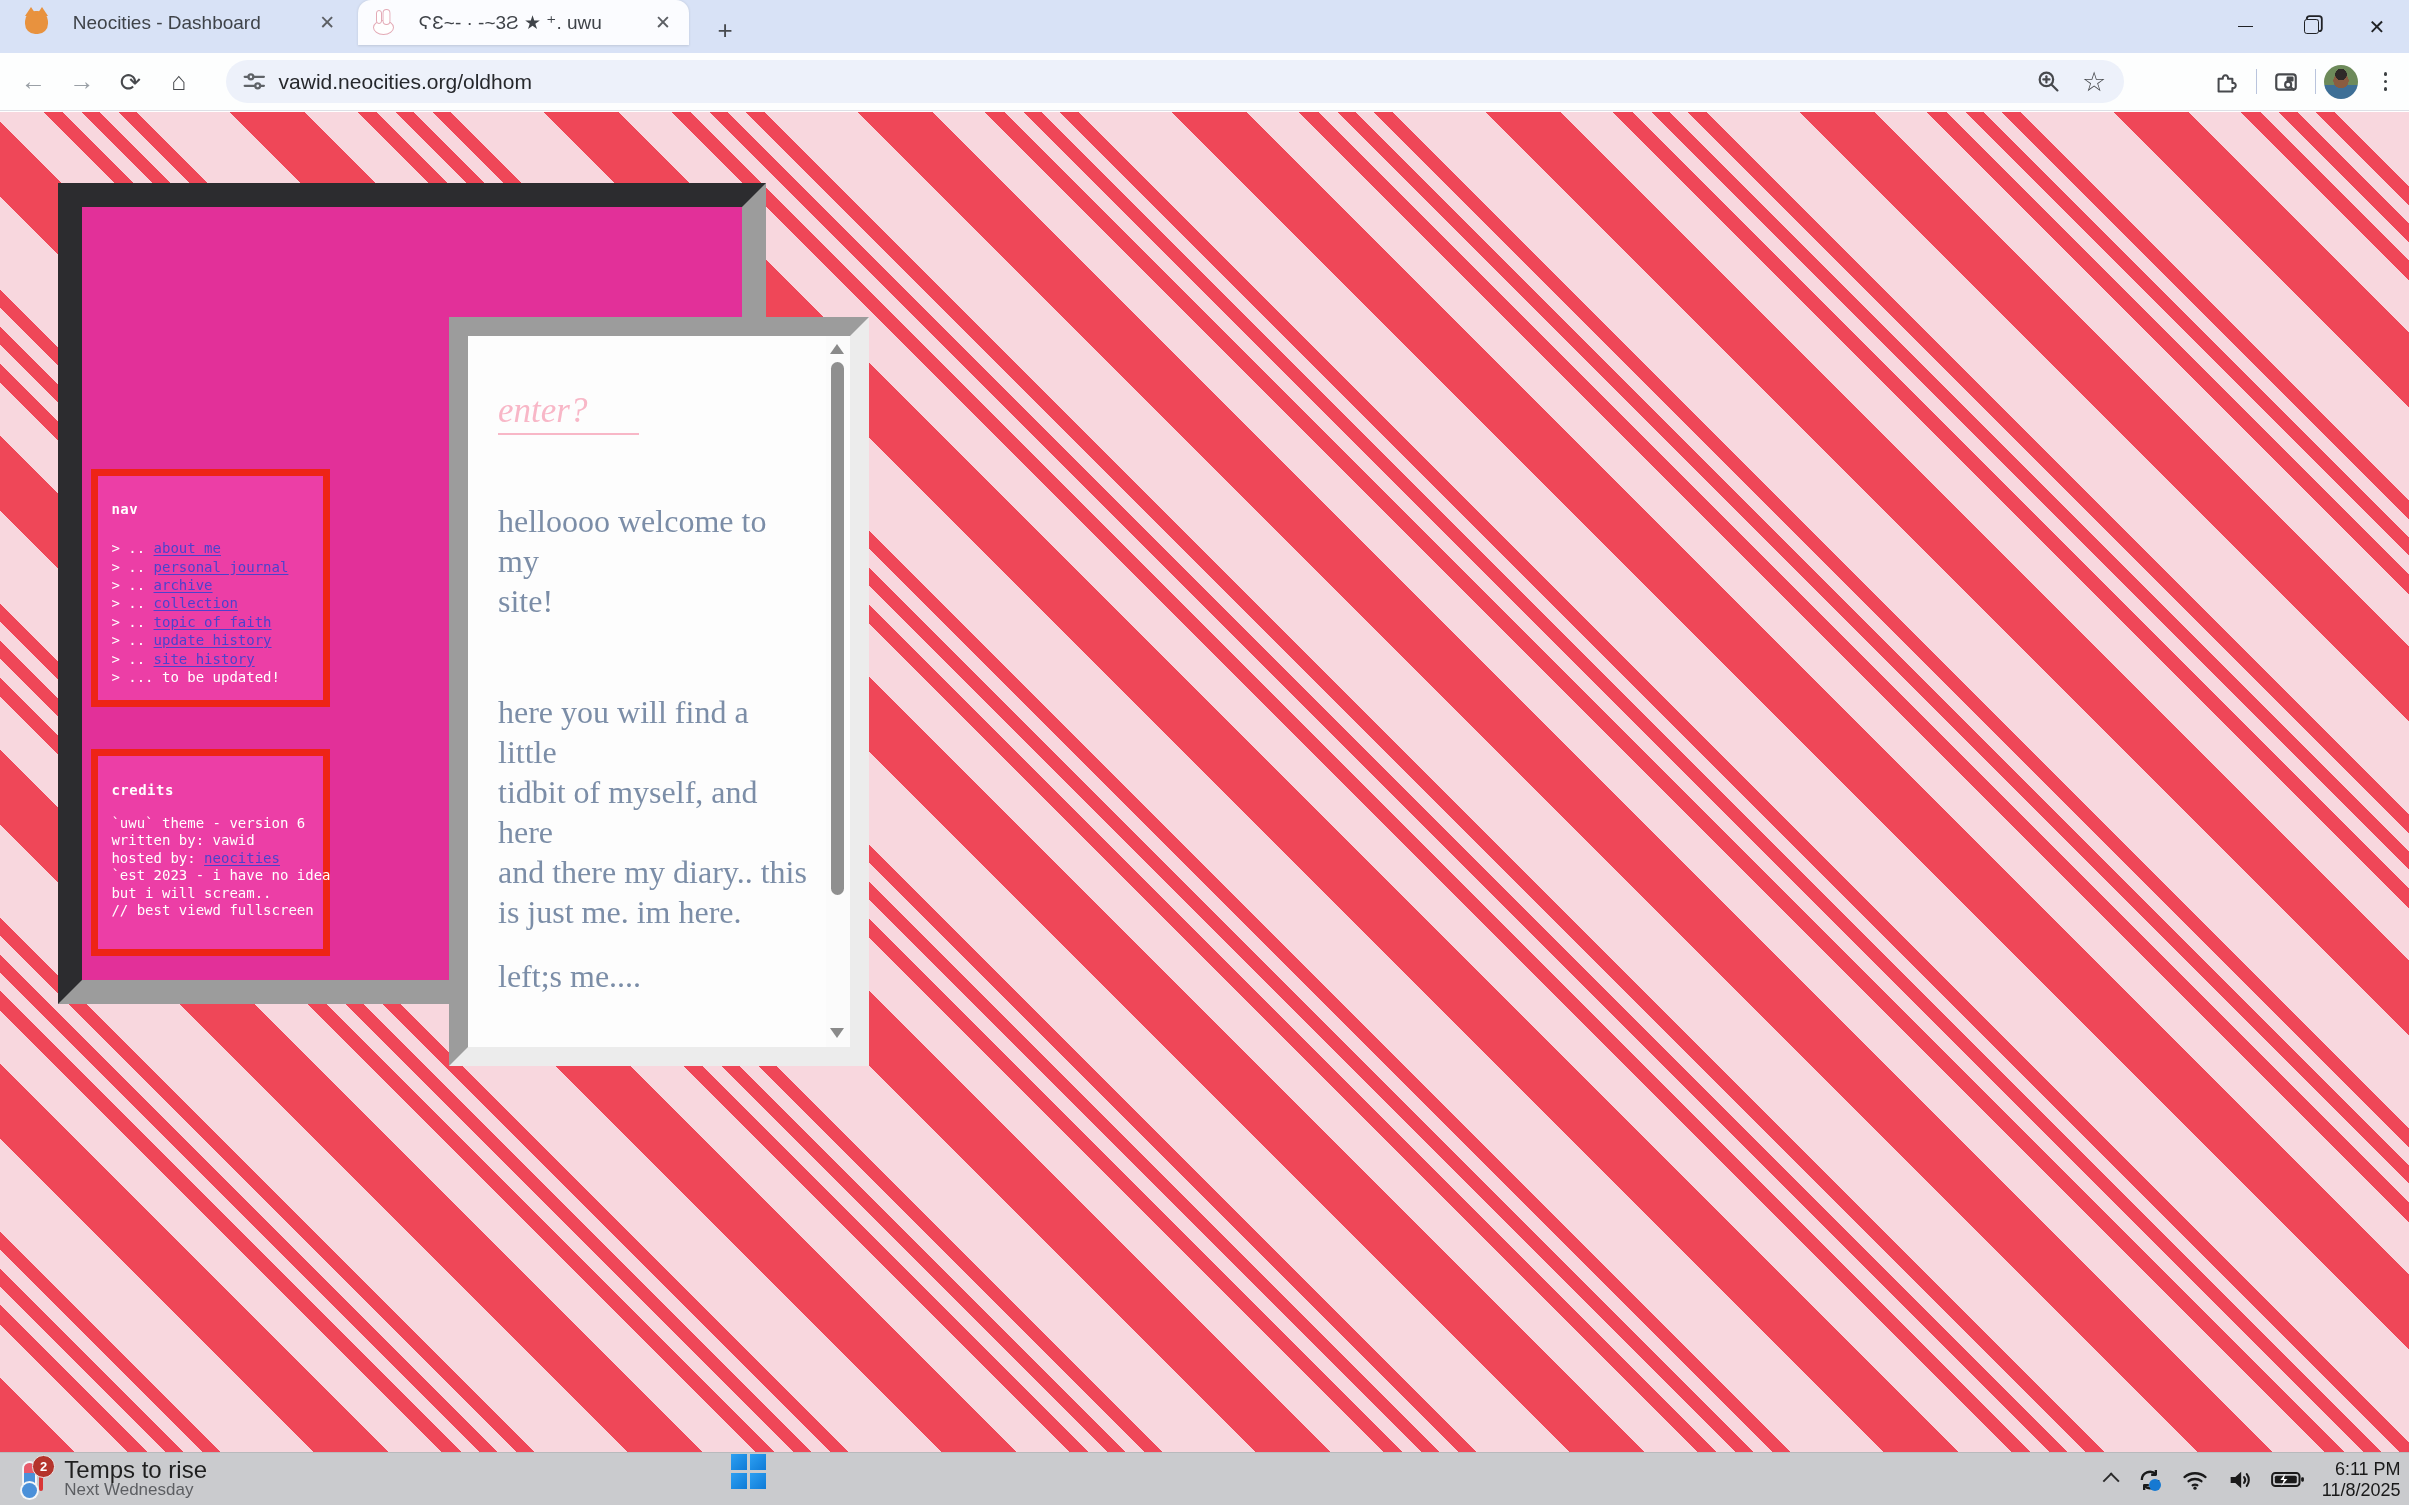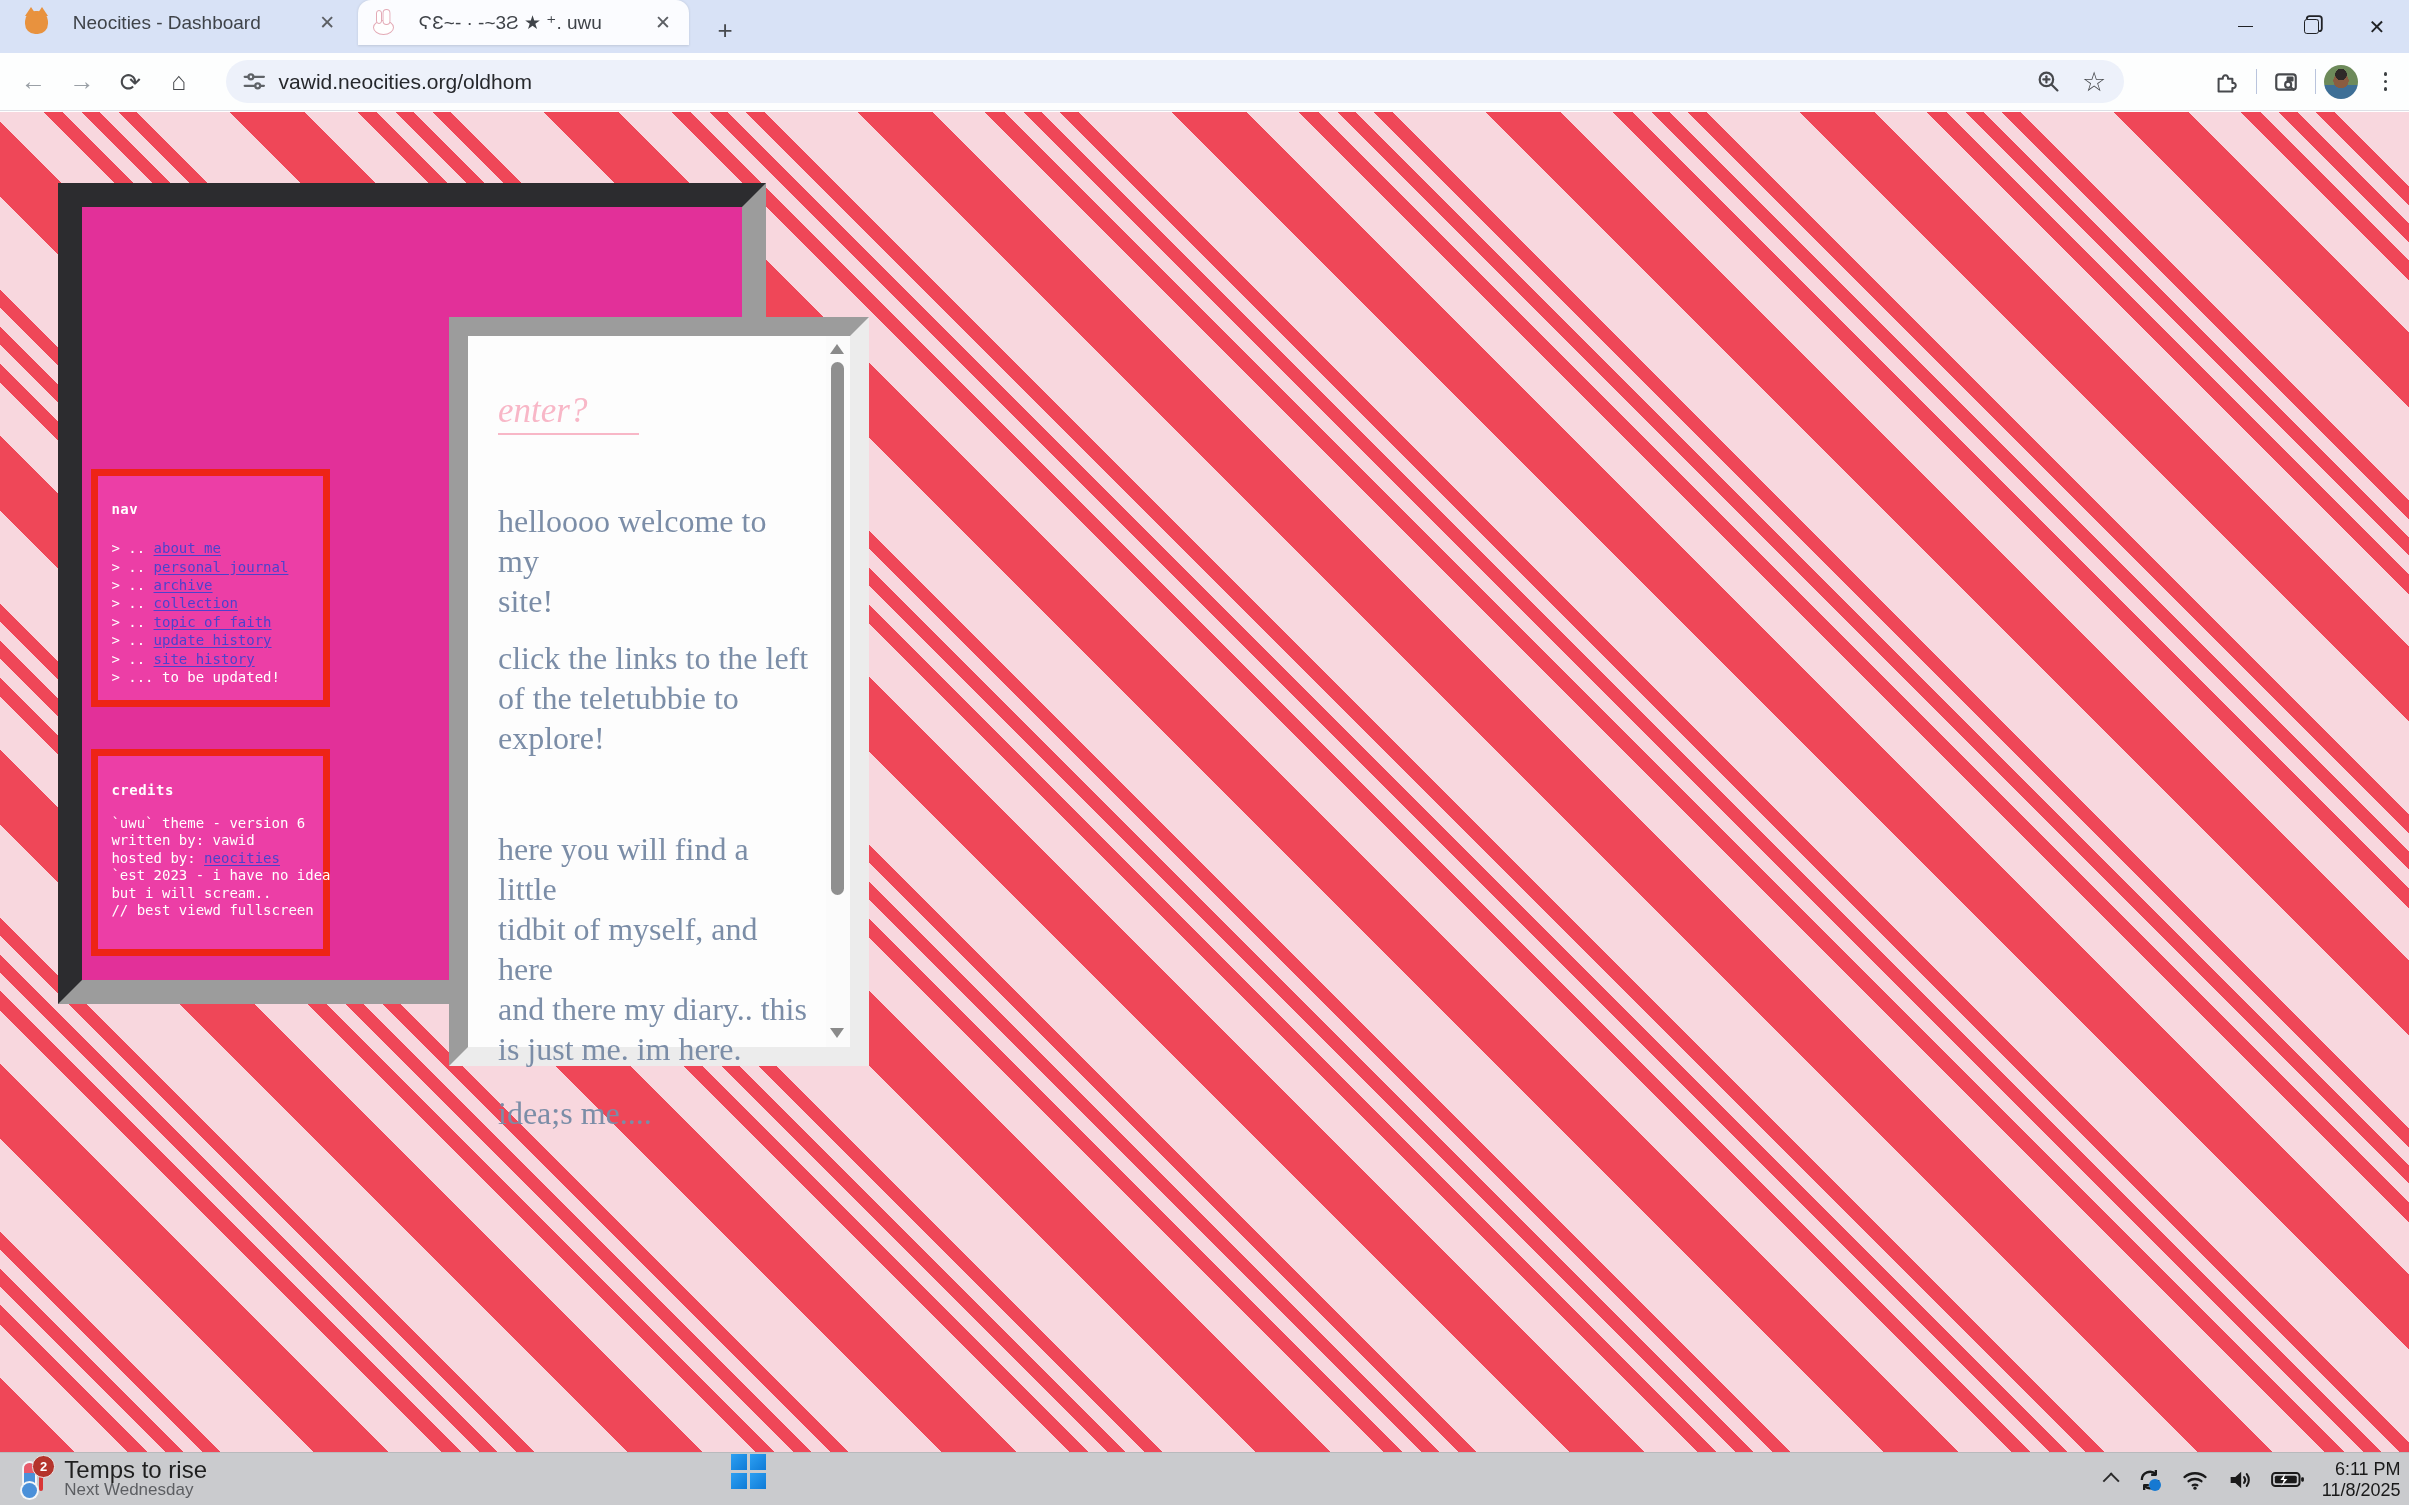--- a/index.html
+++ b/index.html
@@ -262,28 +262,25 @@
       <div class="credits-body">`est 2023 - i have no idea
 but i will scream..
 // best viewd fullscreen</div>
     </div>
 
     <div class="white-window">
       <div class="content">
         <a class="enter-link">enter?</a>
         <p class="p1">helloooo welcome to my
 site!</p>
-        <p class="p2">click the links to the left
-of the teletubbie to
-explore!</p>
         <p class="p3">here you will find a little
 tidbit of myself, and here
 and there my diary.. this
 is just me. im here.</p>
-        <p class="p4">idea;s me....</p>
+        <p class="p4">left;s me....</p>
       </div>
       <div class="scrollbar">
         <div class="sb-up"></div>
         <div class="sb-thumb"></div>
         <div class="sb-down"></div>
       </div>
     </div>
 
   </div>
 </div>

